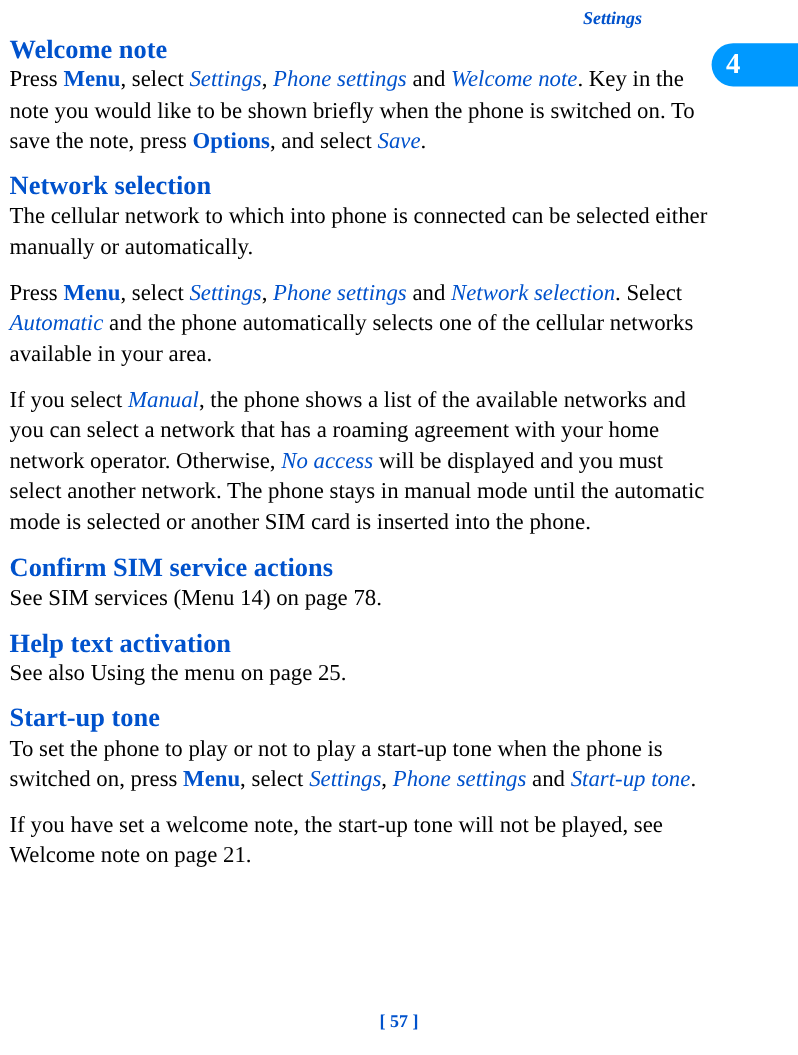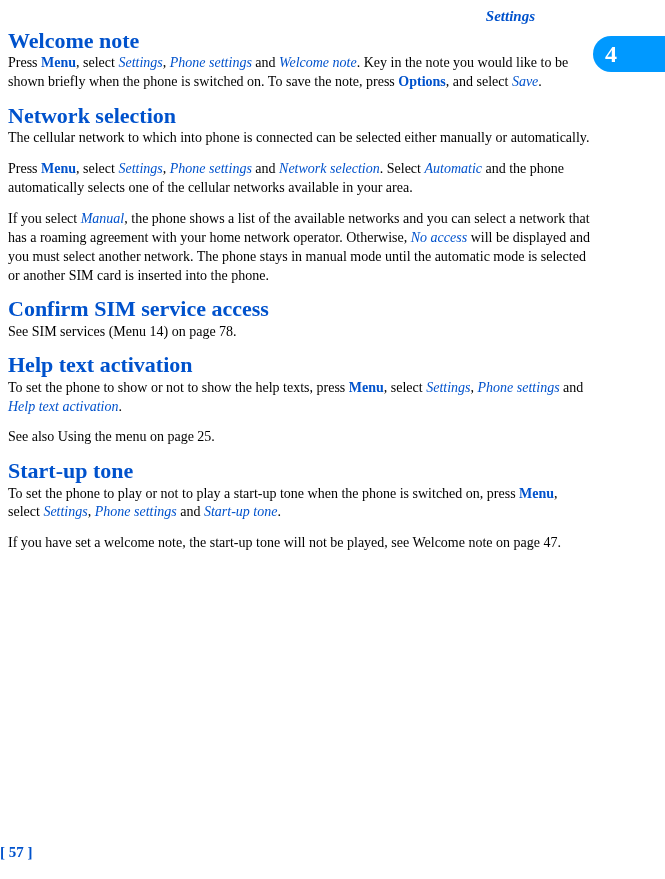--- a/index.html
+++ b/index.html
@@ -48,21 +48,21 @@
     }
     .section-title {
       color: #0052cc;
       font-weight: bold;
       font-size: 22px;
       margin-bottom: 1px;
       line-height: 1.1;
     }
     .body-text {
       color: #000;
-      font-size: 14px;
+      font-size: 19px;
       line-height: 1.35;
     }
     .para {
       margin-bottom: 12px;
     }
     .para:last-child {
       margin-bottom: 0;
     }
     .blue {
       color: #0052cc;
@@ -70,20 +70,21 @@
     }
     .blue-italic {
       color: #0052cc;
       font-style: italic;
     }
     .page-number {
       position: absolute;
       bottom: 18px;
       left: 0;
       right: 0;
+      text-align: center;
       color: #0052cc;
       font-weight: bold;
       font-size: 15px;
     }
   </style>
 </head>
 <body>
 
 <div class="page-header">Settings</div>
 <div class="chapter-badge">4</div>
@@ -102,35 +103,32 @@
     <div class="body-text para">The cellular network to which into phone is connected can be selected either manually or automatically.</div>
     <div class="body-text para">
       <span>Press </span><span class="blue">Menu</span><span>, select </span><span class="blue-italic">Settings</span><span>, </span><span class="blue-italic">Phone settings</span><span> and </span><span class="blue-italic">Network selection</span><span>. Select </span><span class="blue-italic">Automatic</span><span> and the phone automatically selects one of the cellular networks available in your area.</span>
     </div>
     <div class="body-text para">
       <span>If you select </span><span class="blue-italic">Manual</span><span>, the phone shows a list of the available networks and you can select a network that has a roaming agreement with your home network operator. Otherwise, </span><span class="blue-italic">No access</span><span> will be displayed and you must select another network. The phone stays in manual mode until the automatic mode is selected or another SIM card is inserted into the phone.</span>
     </div>
   </div>
 
   <div class="section">
-    <h2 class="section-title">Confirm SIM service access</h2>
+    <h2 class="section-title">Confirm SIM service actions</h2>
     <div class="body-text para">See SIM services (Menu 14) on page 78.</div>
   </div>
 
   <div class="section">
     <h2 class="section-title">Help text activation</h2>
-    <div class="body-text para">
-      <span>To set the phone to show or not to show the help texts, press </span><span class="blue">Menu</span><span>, select </span><span class="blue-italic">Settings</span><span>, </span><span class="blue-italic">Phone settings</span><span> and </span><span class="blue-italic">Help text activation</span><span>.</span>
-    </div>
     <div class="body-text para">See also Using the menu on page 25.</div>
   </div>
 
   <div class="section">
     <h2 class="section-title">Start-up tone</h2>
     <div class="body-text para">
       <span>To set the phone to play or not to play a start-up tone when the phone is switched on, press </span><span class="blue">Menu</span><span>, select </span><span class="blue-italic">Settings</span><span>, </span><span class="blue-italic">Phone settings</span><span> and </span><span class="blue-italic">Start-up tone</span><span>.</span>
     </div>
-    <div class="body-text para">If you have set a welcome note, the start-up tone will not be played, see Welcome note on page 47.</div>
+    <div class="body-text para">If you have set a welcome note, the start-up tone will not be played, see Welcome note on page 21.</div>
   </div>
 
 </div>
 
 <div class="page-number">[ 57 ]</div>
 
 </body></html>

